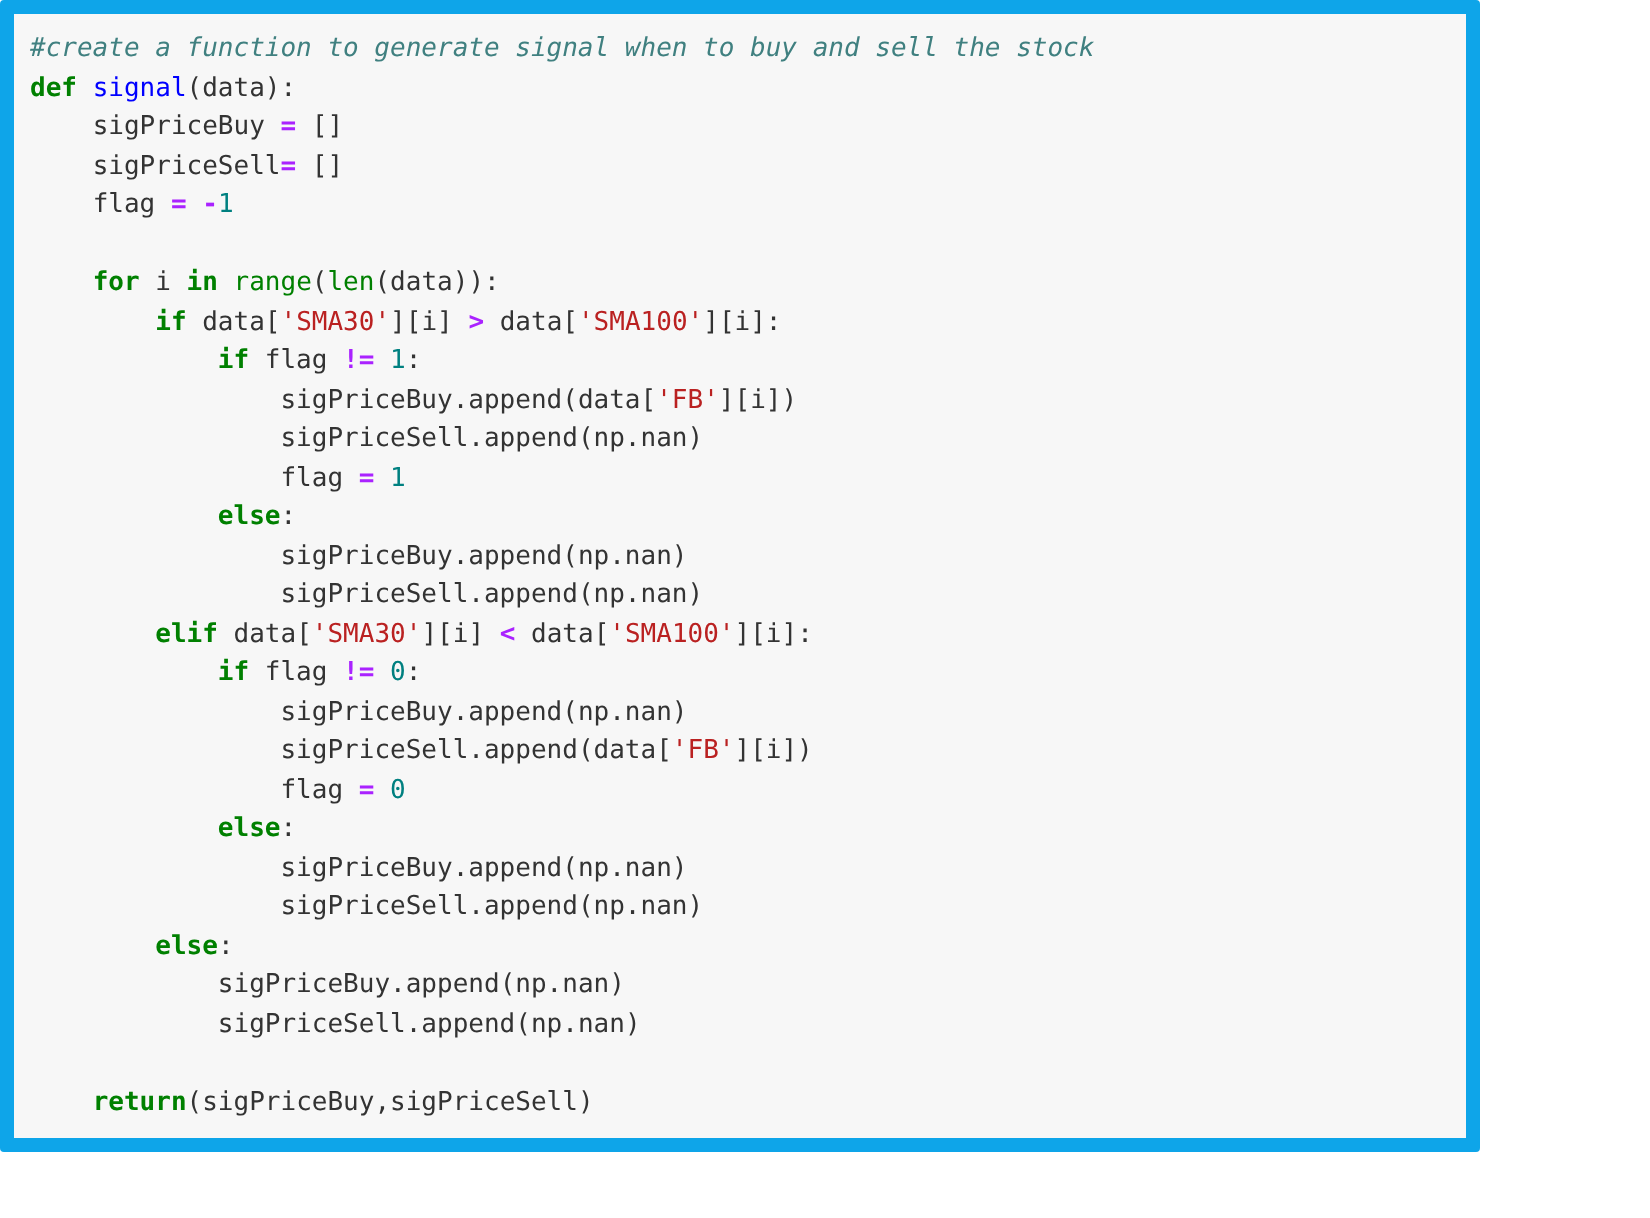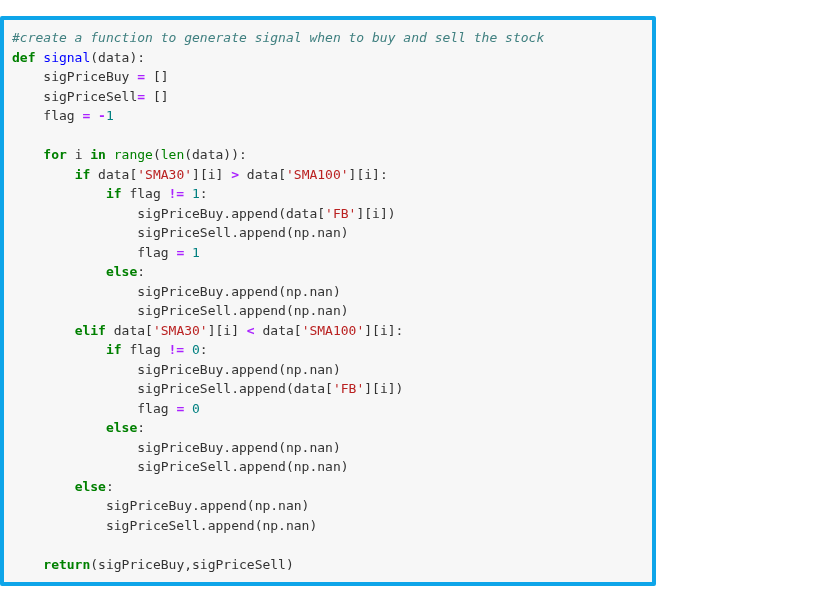--- a/index.html
+++ b/index.html
@@ -4,28 +4,27 @@
 <style>
   body {
     margin: 0;
     padding: 0;
     font-family: "Consolas", "Menlo", "DejaVu Sans Mono", monospace;
     font-size: 13px;
     line-height: 1.5;
     background: #ffffff;
   }
   .code-cell {
-    border: 4px solid #0ea5e9;
+    border: 7px solid #0ea5e9;
     border-radius: 2px;
     padding: 8px 8px;
     background: #f7f7f7;
-    width: 656px;
+    width: 740px;
     box-sizing: border-box;
     overflow-x: auto;
-    margin-top: 16px;
   }
   pre {
     margin: 0;
     white-space: pre;
     font-family: inherit;
   }
   .c-comment  { color: #408080; font-style: italic; }
   .c-keyword  { color: #008000; font-weight: bold; }
   .c-defname  { color: #0000ff; }
   .c-builtin  { color: #008000; }

